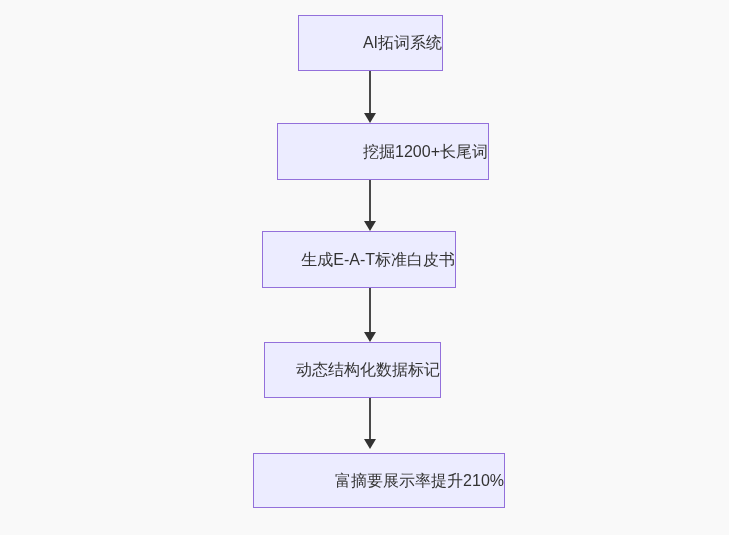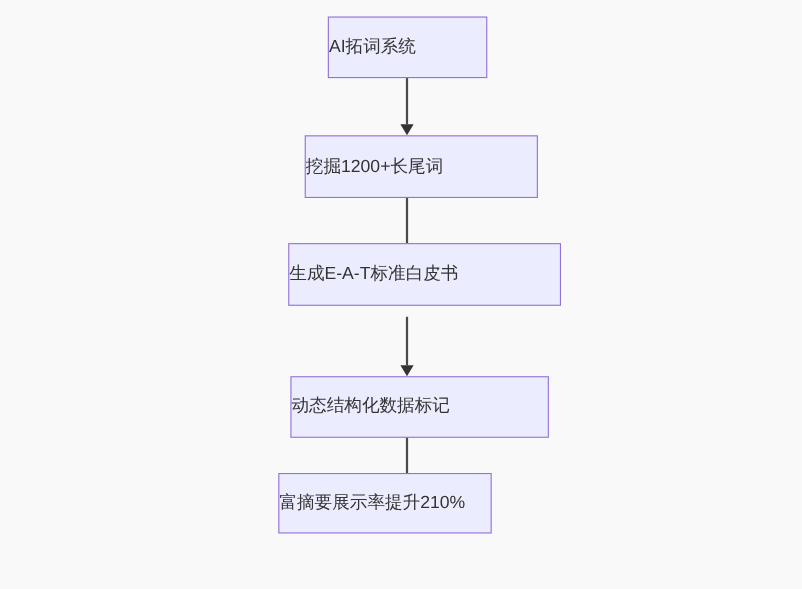--- a/index.html
+++ b/index.html
@@ -21,29 +21,29 @@
   .flow-node {
     position: absolute;
     box-sizing: border-box;
     background: #ececff;
     border: 1px solid #9370db;
     color: #333333;
     font-size: 16px;
     line-height: 1.25;
     display: flex;
     align-items: center;
-    justify-content: flex-start;
+    justify-content: flex-end;
     text-align: center;
     white-space: nowrap;
   }
   .node-1 { left: 298px; top: 15px;  width: 145px; height: 56px; }
   .node-2 { left: 277px; top: 123px; width: 212px; height: 57px; }
-  .node-3 { left: 262px; top: 221px; width: 248px; height: 57px; }
-  .node-4 { left: 264px; top: 342px; width: 235px; height: 56px; }
-  .node-5 { left: 253px; top: 430px; width: 194px; height: 55px; }
+  .node-3 { left: 262px; top: 231px; width: 194px; height: 57px; }
+  .node-4 { left: 264px; top: 342px; width: 177px; height: 56px; }
+  .node-5 { left: 253px; top: 453px; width: 252px; height: 55px; }
 
   .flow-arrow {
     position: absolute;
     width: 12px;
     display: flex;
     flex-direction: column;
     align-items: center;
   }
   .flow-arrow .shaft {
     width: 2px;

